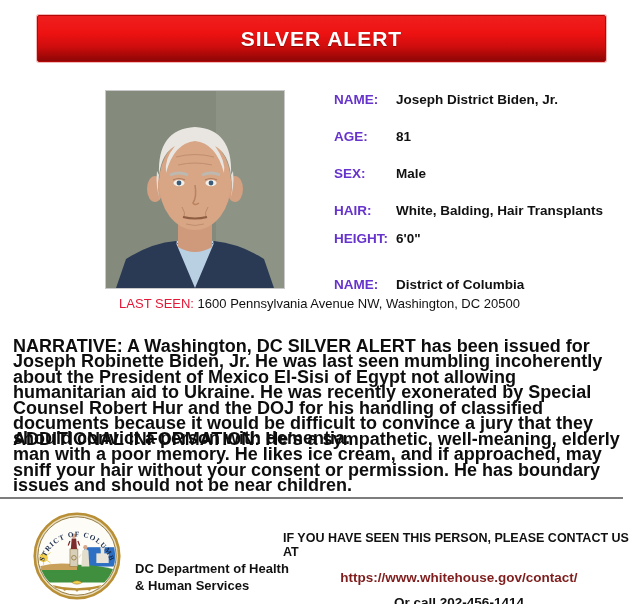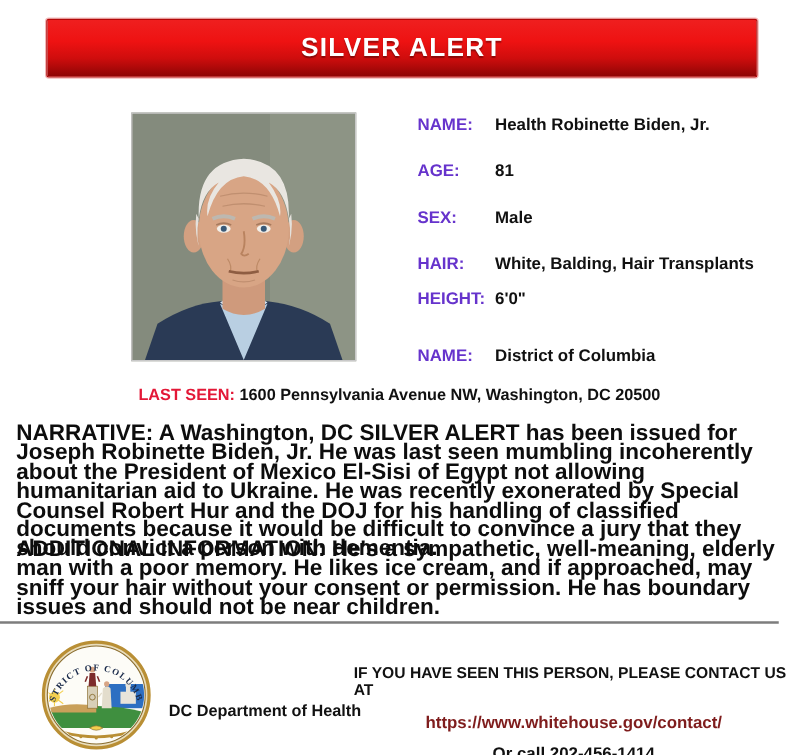--- a/index.html
+++ b/index.html
@@ -24,22 +24,22 @@
   .photo{
     position:absolute;left:105px;top:90px;width:178px;height:197px;
     border:1px solid #c9c9c9;background:#848b7d;overflow:hidden;
   }
   
   .field-row{position:absolute;left:318px;display:flex;font-weight:bold;font-size:13.5px;}
   .field-label{color:#6633cc;width:62px;flex:0 0 62px;margin-left:16px;}
   .field-value{color:#111111;}
   
   .last-seen{
-    position:absolute;left:0;top:308px;width:639px;text-align:center;
-    font-weight:bold;font-size:13px;color:#111;
+    position:absolute;left:0;top:296px;width:639px;text-align:center;
+    font-weight:normal;font-size:13px;color:#111;
   }
   .last-seen .red{color:#e31837;}
   
   .para{
     position:absolute;left:13px;width:619px;
     font-weight:bold;font-size:18px;line-height:15.4px;color:#0d0d0d;
   }
   .narrative{top:339px;}
   .additional{top:432px;}
   
@@ -104,21 +104,21 @@
     <path d="M76,116 Q80,122 78,127" stroke="#bd8a66" stroke-width="1" fill="none"></path>
     <path d="M102,116 Q98,122 100,127" stroke="#bd8a66" stroke-width="1" fill="none"></path>
     <path d="M77,126 Q89,129 101,126" stroke="#8e5d42" stroke-width="2.2" fill="none"></path>
     <path d="M80,133 Q89,136 98,133" stroke="#c08f70" stroke-width="1" fill="none"></path>
   </svg>
 </div>
 
 <div>
   <div class="field-row" style="top:92px">
     <span class="field-label">NAME:</span>
-    <span class="field-value">Health Robinette Biden, Jr.</span>
+    <span class="field-value">Joseph District Biden, Jr.</span>
   </div>
   <div class="field-row" style="top:129px">
     <span class="field-label">AGE:</span>
     <span class="field-value">81</span>
   </div>
   <div class="field-row" style="top:166px">
     <span class="field-label">SEX:</span>
     <span class="field-value">Male</span>
   </div>
   <div class="field-row" style="top:203px">
@@ -185,19 +185,20 @@
     <circle cx="74" cy="86" r="1.4" fill="#b98f35"></circle>
     <path d="M44,80 Q50,76 56,80 Q50,84 44,80 Z" fill="#f3cf4e" stroke="#8a6d2f" stroke-width="0.6"></path>
   </g>
   <text font-size="8.2" font-weight="bold" fill="#1a2a4a" letter-spacing="1.2" font-family="Liberation Serif, DejaVu Serif, serif">
     <textPath href="#sealArc" startOffset="50%" text-anchor="middle">DISTRICT OF COLUMBIA</textPath>
   </text>
 </svg>
 
 <div class="agency">
   <div>DC Department of Health</div>
+  <div>&amp; Human Services</div>
 </div>
 
 <div class="contact">
   <div class="contact-heading">IF YOU HAVE SEEN THIS PERSON, PLEASE CONTACT US AT</div>
   <a class="contact-url" href="#">https://www.whitehouse.gov/contact/</a>
   <div class="contact-phone">Or call 202-456-1414</div>
 </div>
 
 </body></html>

